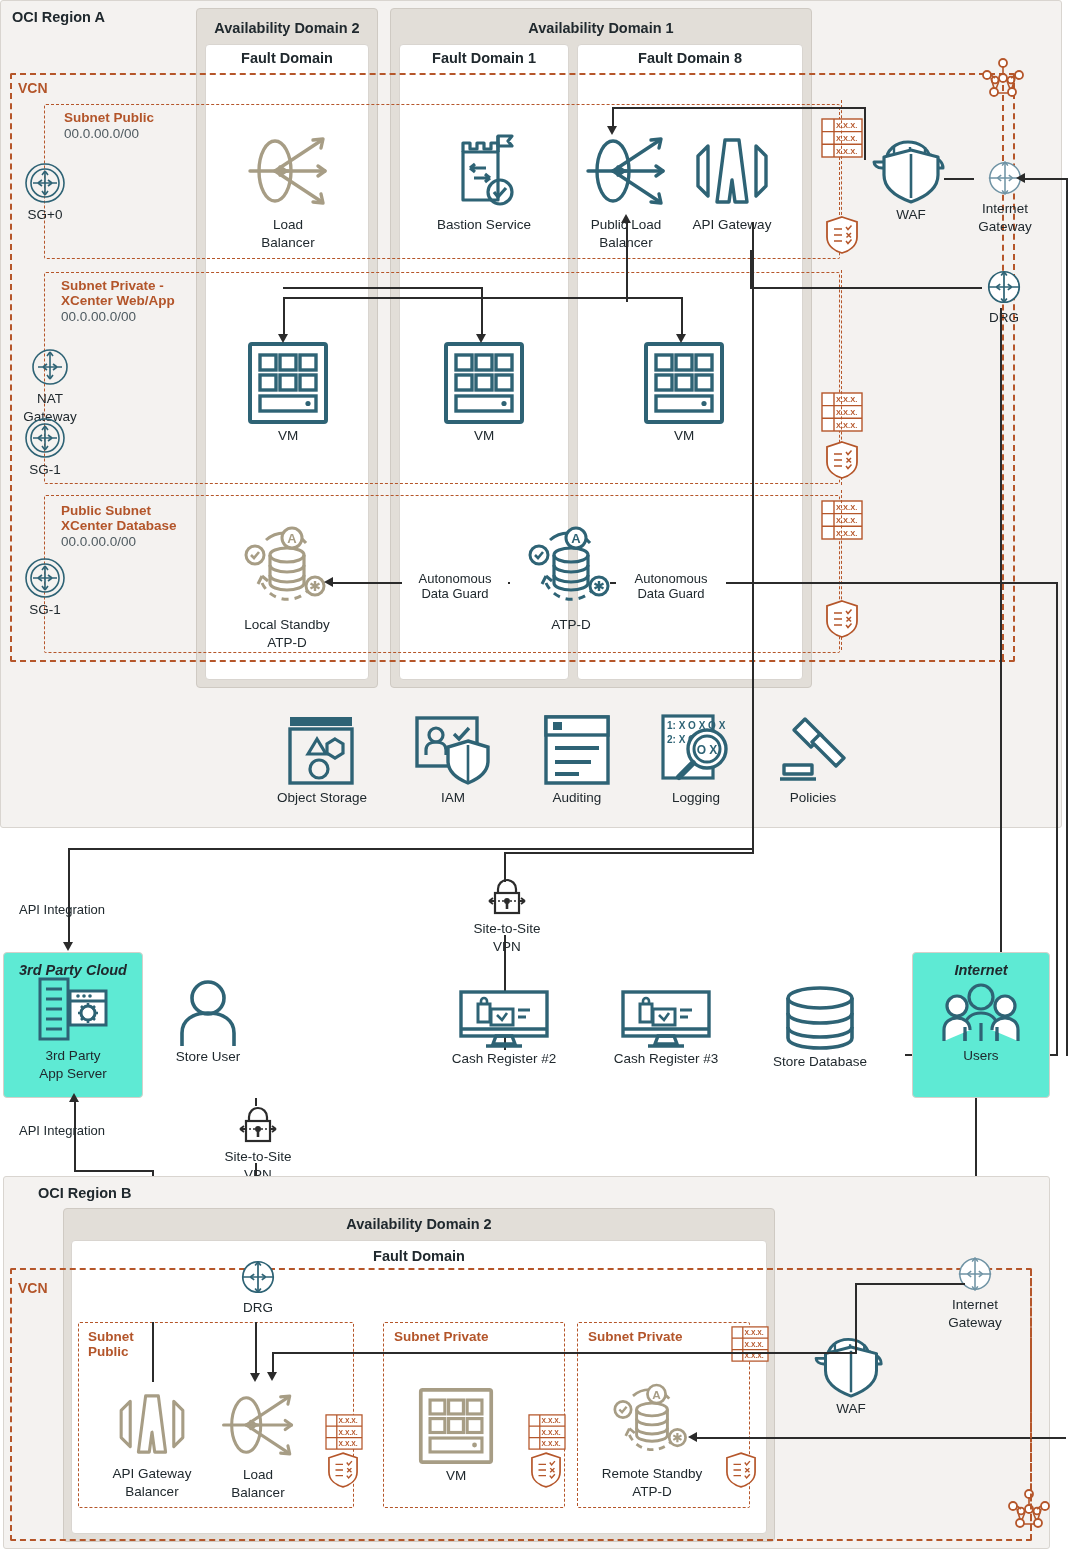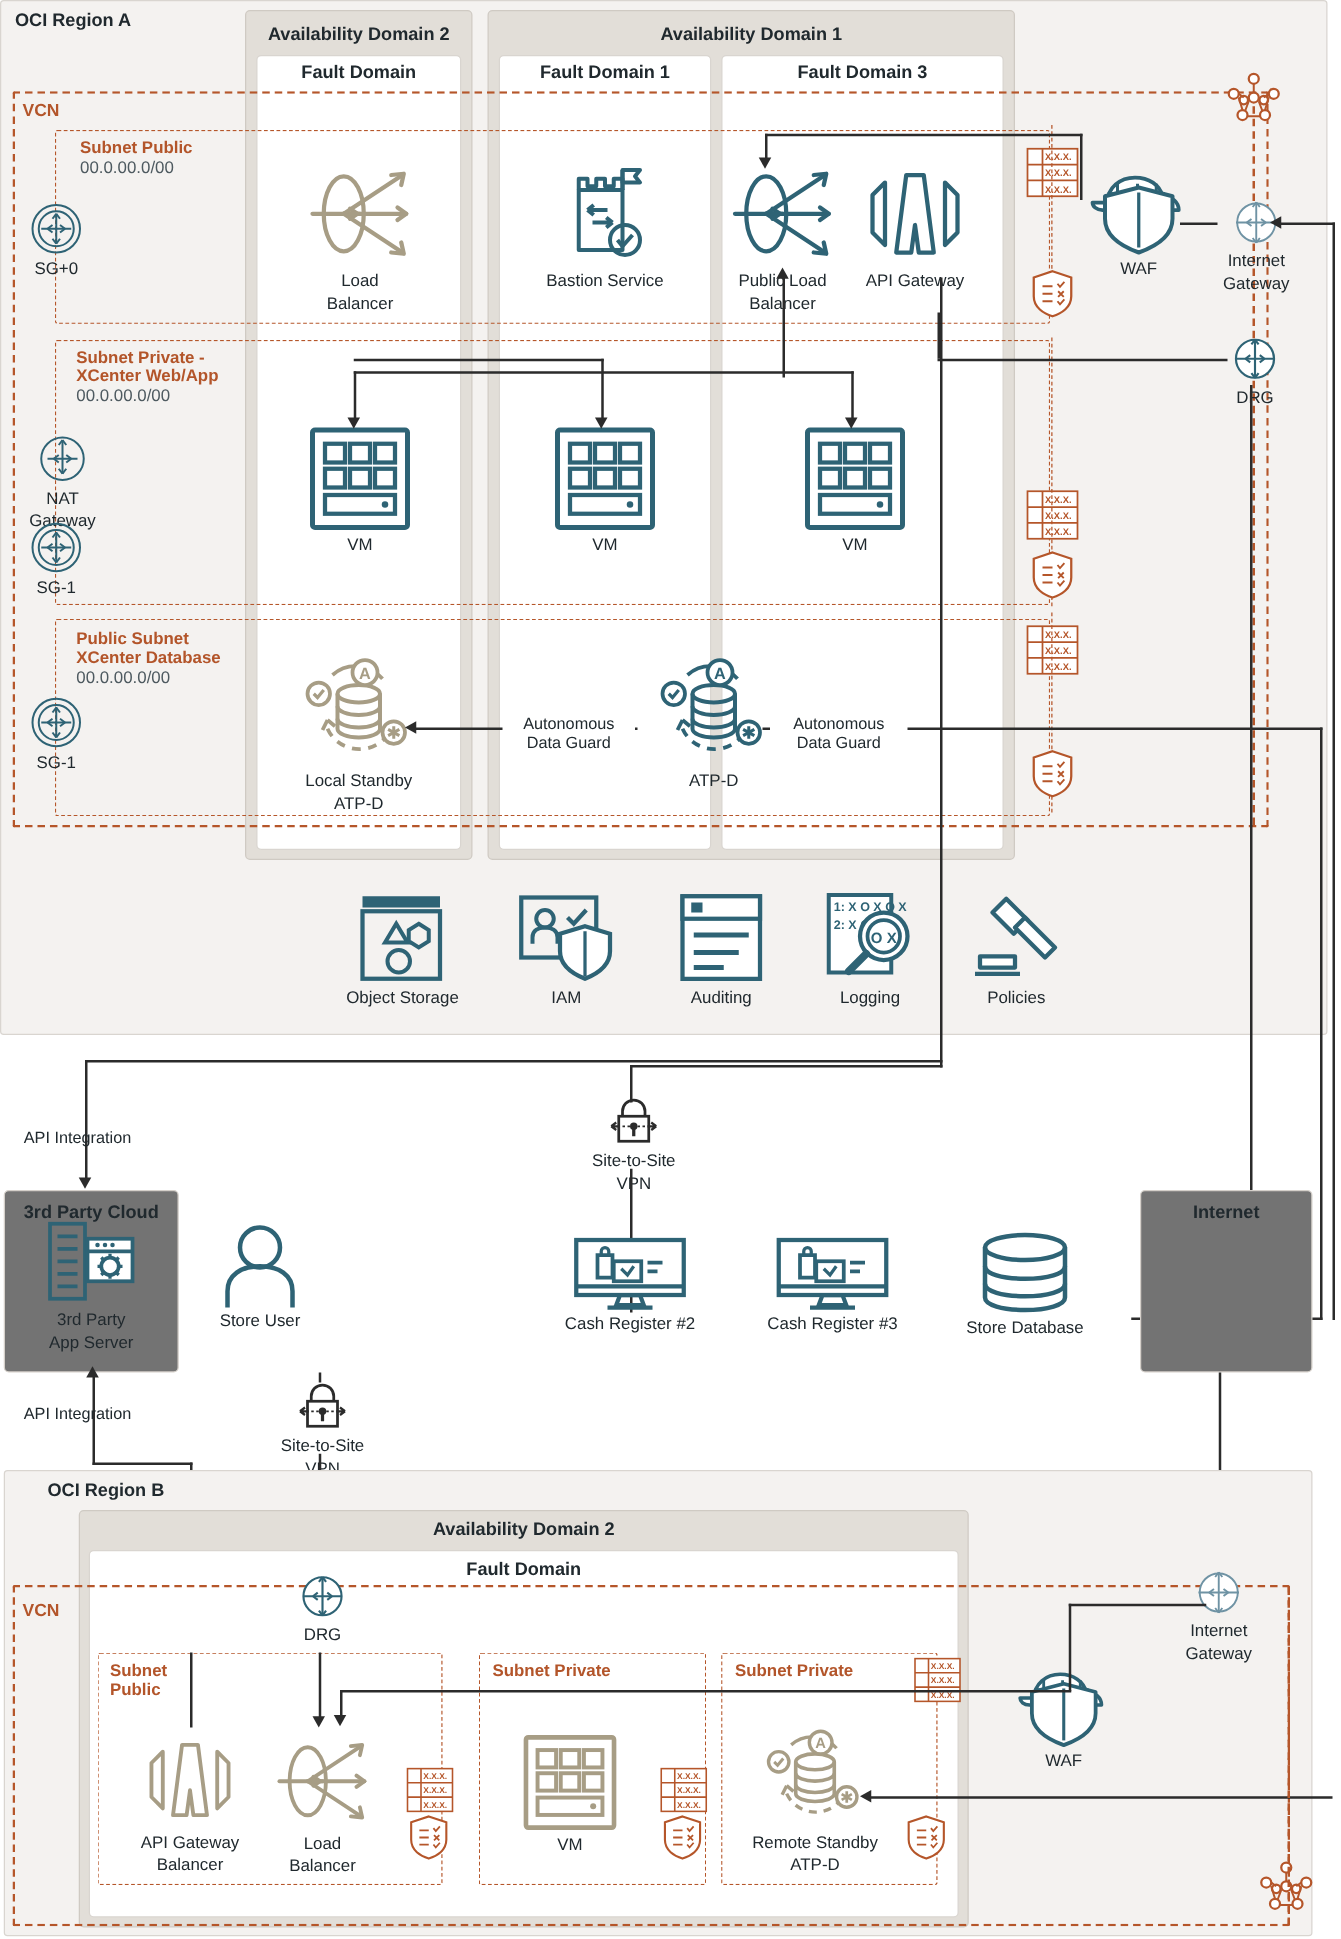--- a/index.html
+++ b/index.html
@@ -17,21 +17,21 @@
   .boxttl{position:absolute;font-weight:bold;font-size:14.5px;color:#20292e;}
 
   
   .vcn{border:2px dashed #b5562a;border-radius:2px;background:transparent;}
   .subnet{border:1.6px dashed #b5562a;border-radius:2px;background:transparent;}
   .subnet-lbl{position:absolute;color:#b3552a;font-weight:bold;font-size:13.5px;line-height:1.12;}
   .subnet-cidr{position:absolute;color:#4e5a60;font-size:13.5px;}
   .vcn-lbl{position:absolute;color:#b3552a;font-weight:bold;font-size:14px;}
 
   
-  .gbox{background:#737373;border:1px solid #d5d0ca;border-radius:4px;}
+  .gbox{background:#5eead4;border:1px solid #d5d0ca;border-radius:4px;font-style:italic;}
   .gbox > .hd{position:absolute;width:100%;text-align:center;font-weight:bold;font-size:14.5px;top:9px;color:#20292e;}
 
   
   .ln{position:absolute;background:#2b2b2b;}
   .lnh{height:1.8px;}
   .lnv{width:1.8px;}
   .arw{position:absolute;width:0;height:0;}
   .arw.down{border-left:5.5px solid transparent;border-right:5.5px solid transparent;border-top:9px solid #2b2b2b;}
   .arw.up{border-left:5.5px solid transparent;border-right:5.5px solid transparent;border-bottom:9px solid #2b2b2b;}
   .arw.left{border-top:5.5px solid transparent;border-bottom:5.5px solid transparent;border-right:9px solid #2b2b2b;}
@@ -53,21 +53,21 @@
   <div class="abs ad" style="left:196px;top:8px;width:182px;height:680px;"></div>
   <div class="ttl" style="left:196px;top:20px;width:182px;">Availability Domain 2</div>
   <div class="abs fd" style="left:205px;top:44px;width:164px;height:636px;"></div>
   <div class="ttl" style="left:205px;top:50px;width:164px;">Fault Domain</div>
 
   <div class="abs ad" style="left:390px;top:8px;width:422px;height:680px;"></div>
   <div class="ttl" style="left:390px;top:20px;width:422px;">Availability Domain 1</div>
   <div class="abs fd" style="left:399px;top:44px;width:170px;height:636px;"></div>
   <div class="ttl" style="left:399px;top:50px;width:170px;">Fault Domain 1</div>
   <div class="abs fd" style="left:577px;top:44px;width:226px;height:636px;"></div>
-  <div class="ttl" style="left:577px;top:50px;width:226px;">Fault Domain 3</div>
+  <div class="ttl" style="left:577px;top:50px;width:226px;">Fault Domain 8</div>
 
   <div class="abs vcn" style="left:10px;top:73px;width:1005px;height:589px;"></div>
   <div class="vcn-lbl" style="left:18px;top:80px;">VCN</div>
 
   <div class="abs subnet" style="left:44px;top:104px;width:796px;height:155px;"></div>
   <div class="subnet-lbl" style="left:64px;top:110px;">Subnet Public</div>
   <div class="subnet-cidr" style="left:64px;top:126px;">00.0.00.0/00</div>
 
   <div class="abs subnet" style="left:44px;top:272px;width:796px;height:212px;"></div>
   <div class="subnet-lbl" style="left:61px;top:278px;width:140px;">Subnet Private -</div>
@@ -646,20 +646,32 @@
         <path d="M5 13 v40 c0 6 14 10 32 10 s32 -4 32 -10 V13"></path>
         <path d="M5 28 c0 6 14 10 32 10 s32 -4 32 -10"></path>
         <path d="M5 42 c0 6 14 10 32 10 s32 -4 32 -10"></path>
       </g>
     </svg>
     <div class="cap">Store Database</div>
   </div>
 
   <div class="abs gbox" style="left:912px;top:952px;width:138px;height:146px;">
     <div class="hd">Internet</div>
+  </div>
+  <div class="node" style="left:938px;top:983px;width:86px;">
+    <svg width="82" height="62" viewBox="0 0 82 62">
+      <circle cx="41" cy="14" r="12" fill="none" stroke="#2e6375" stroke-width="3.2"></circle>
+      <path d="M25 58 v-14 c0 -9 7 -14 16 -14 s16 5 16 14 v14" fill="none" stroke="#2e6375" stroke-width="3.2"></path>
+      <circle cx="17" cy="23" r="10" fill="#fff" stroke="#2e6375" stroke-width="3.2"></circle>
+      <path d="M4 58 v-11 c0 -8 6 -12 13 -12 s13 4 13 12" fill="#fff" stroke="#2e6375" stroke-width="3.2"></path>
+      <circle cx="65" cy="23" r="10" fill="#fff" stroke="#2e6375" stroke-width="3.2"></circle>
+      <path d="M78 58 v-11 c0 -8 -6 -12 -13 -12 s-13 4 -13 12" fill="#fff" stroke="#2e6375" stroke-width="3.2"></path>
+      <path d="M41 40 v18 M25 44 v14 M57 44 v14" stroke="#2e6375" stroke-width="3.2" fill="none"></path>
+    </svg>
+    <div class="cap">Users</div>
   </div>
 
   <div class="ln lnv" style="left:975px;top:1098px;height:160px;"></div>
   <div class="arw down" style="left:970px;top:1252px;"></div>
 
   <div class="node" style="left:230px;top:1104px;width:56px;">
     <svg width="40" height="42" viewBox="0 0 40 42">
       <path d="M11 17 v-4 a9 9 0 0 1 18 0 v4" fill="none" stroke="#2b2b2b" stroke-width="2.2"></path>
       <rect x="8" y="17" width="24" height="20" fill="#fff" stroke="#2b2b2b" stroke-width="2.2"></rect>
       <circle cx="20" cy="25" r="3" fill="#2b2b2b"></circle>

